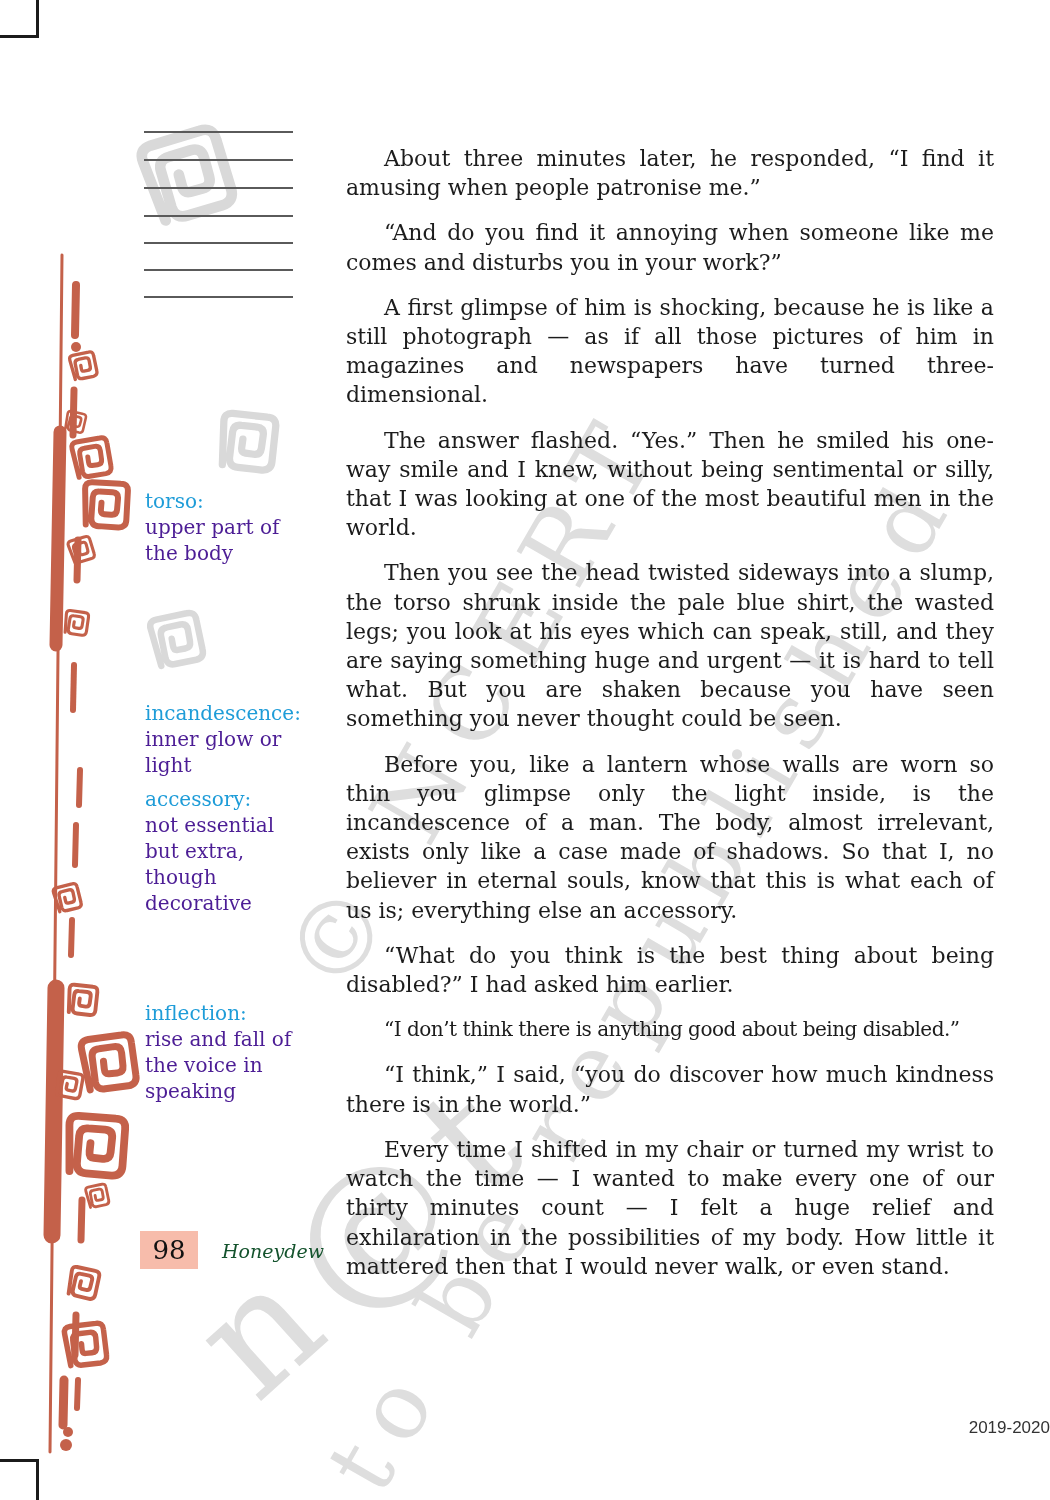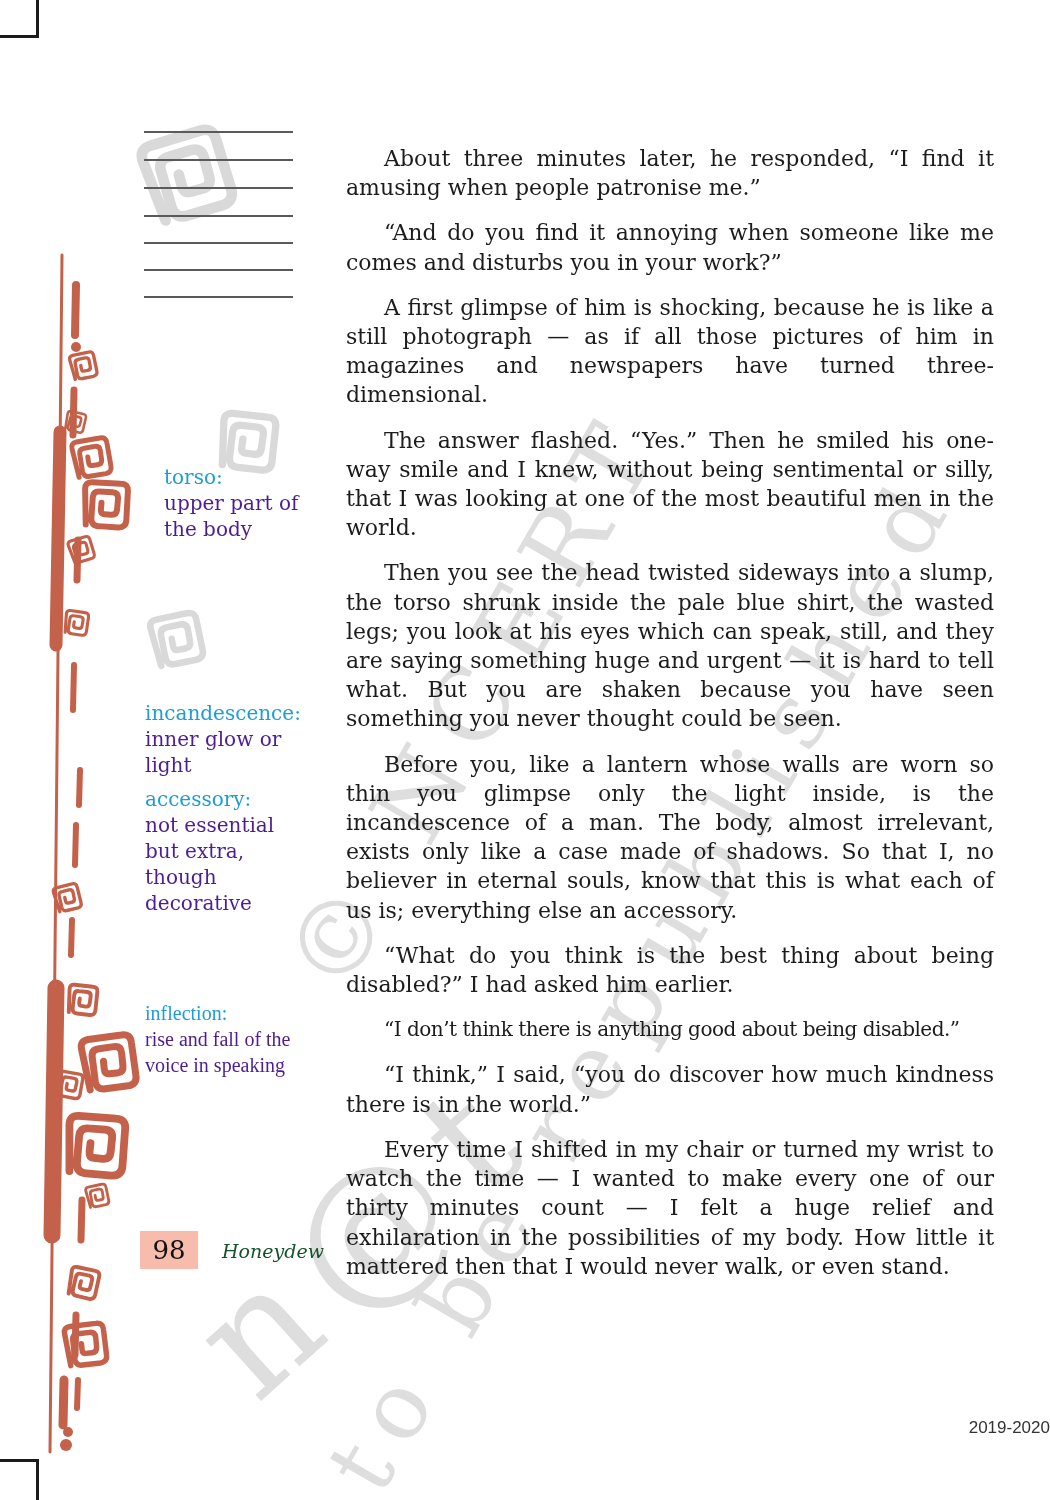--- a/index.html
+++ b/index.html
@@ -28,21 +28,21 @@
   
   .content{position:absolute;z-index:3;}
   .story{left:330px;top:128px;width:680px;font-size:22px;line-height:29.2px;
          text-align:justify;}
   .story p{margin:16px;text-indent:38px;}
   .story p.condensed{font-size:20px;letter-spacing:-0.5px;}
 
   .gloss{left:145px;width:152px;font-size:20px;line-height:26px;}
   .gloss .term{color:#1e9cd8;display:block;}
   .gloss .def{color:#4c1d95;display:block;}
-  .g-torso{top:464px;margin-left:19px;} .g-incan{top:700px;} .g-access{top:786px;} .g-inflect{top:1000px;font-family:Liberation Serif, serif;}
+  .g-torso{top:488px;} .g-incan{top:700px;} .g-access{top:786px;} .g-inflect{top:1000px;}
 
   .badge{left:140px;top:1231px;width:58px;height:38px;background:#f7bcab;
          display:flex;align-items:center;justify-content:center;
          font-weight:normal;font-size:26px;color:#111;}
   .book-title{left:222px;top:1240px;font-style:italic;font-size:19px;color:#14532d;}
   .footer-year{left:0;top:1418px;width:1050px;text-align:right;
                font-family:"Liberation Sans", sans-serif;font-size:17px;color:#333;}
 </style>
 </head>
 <body>

